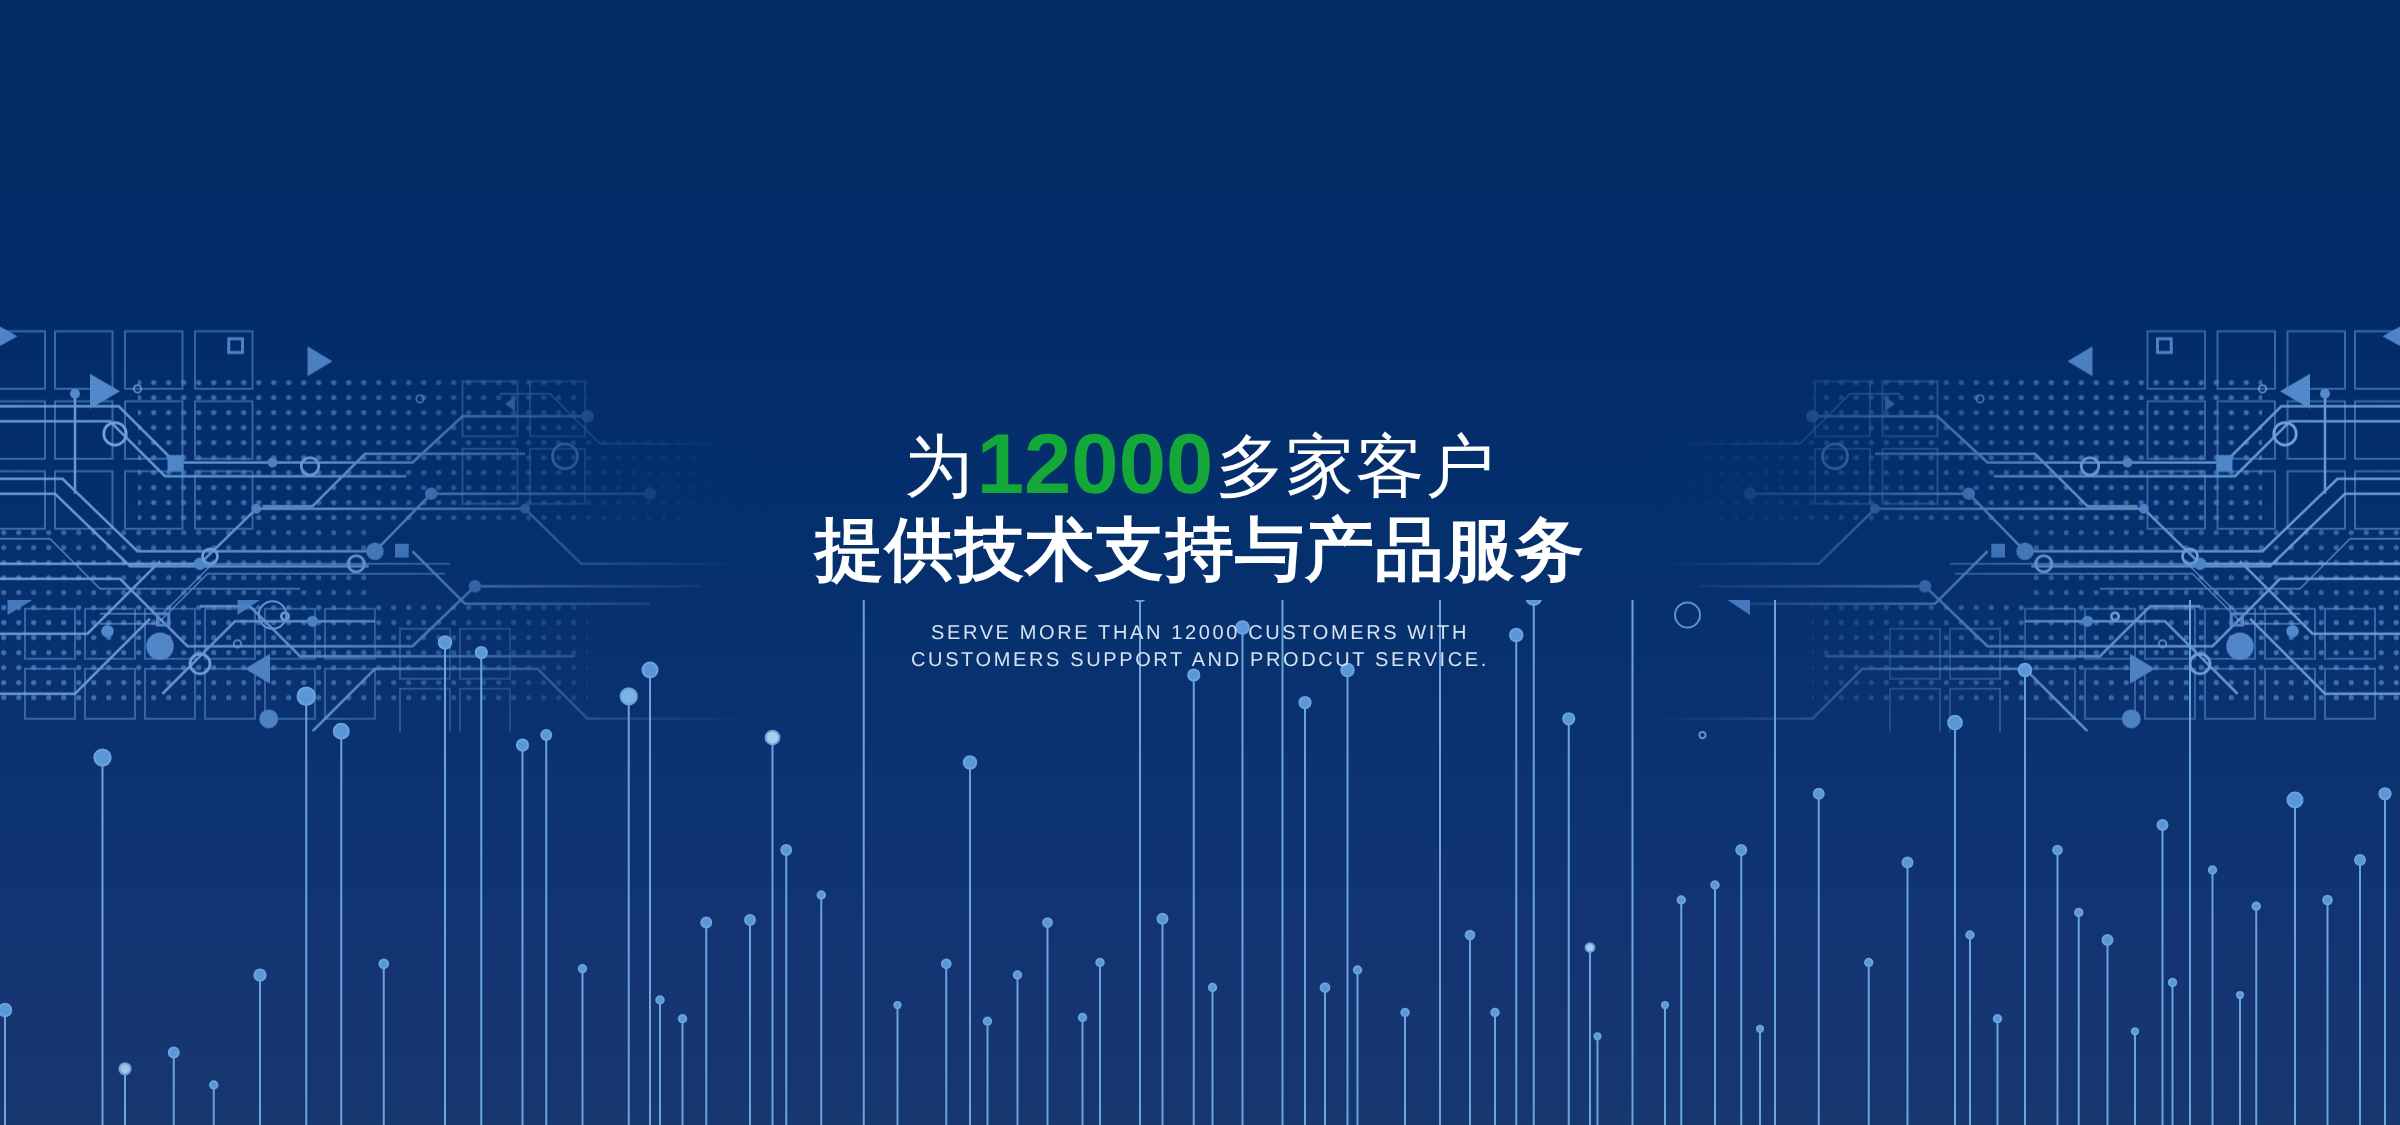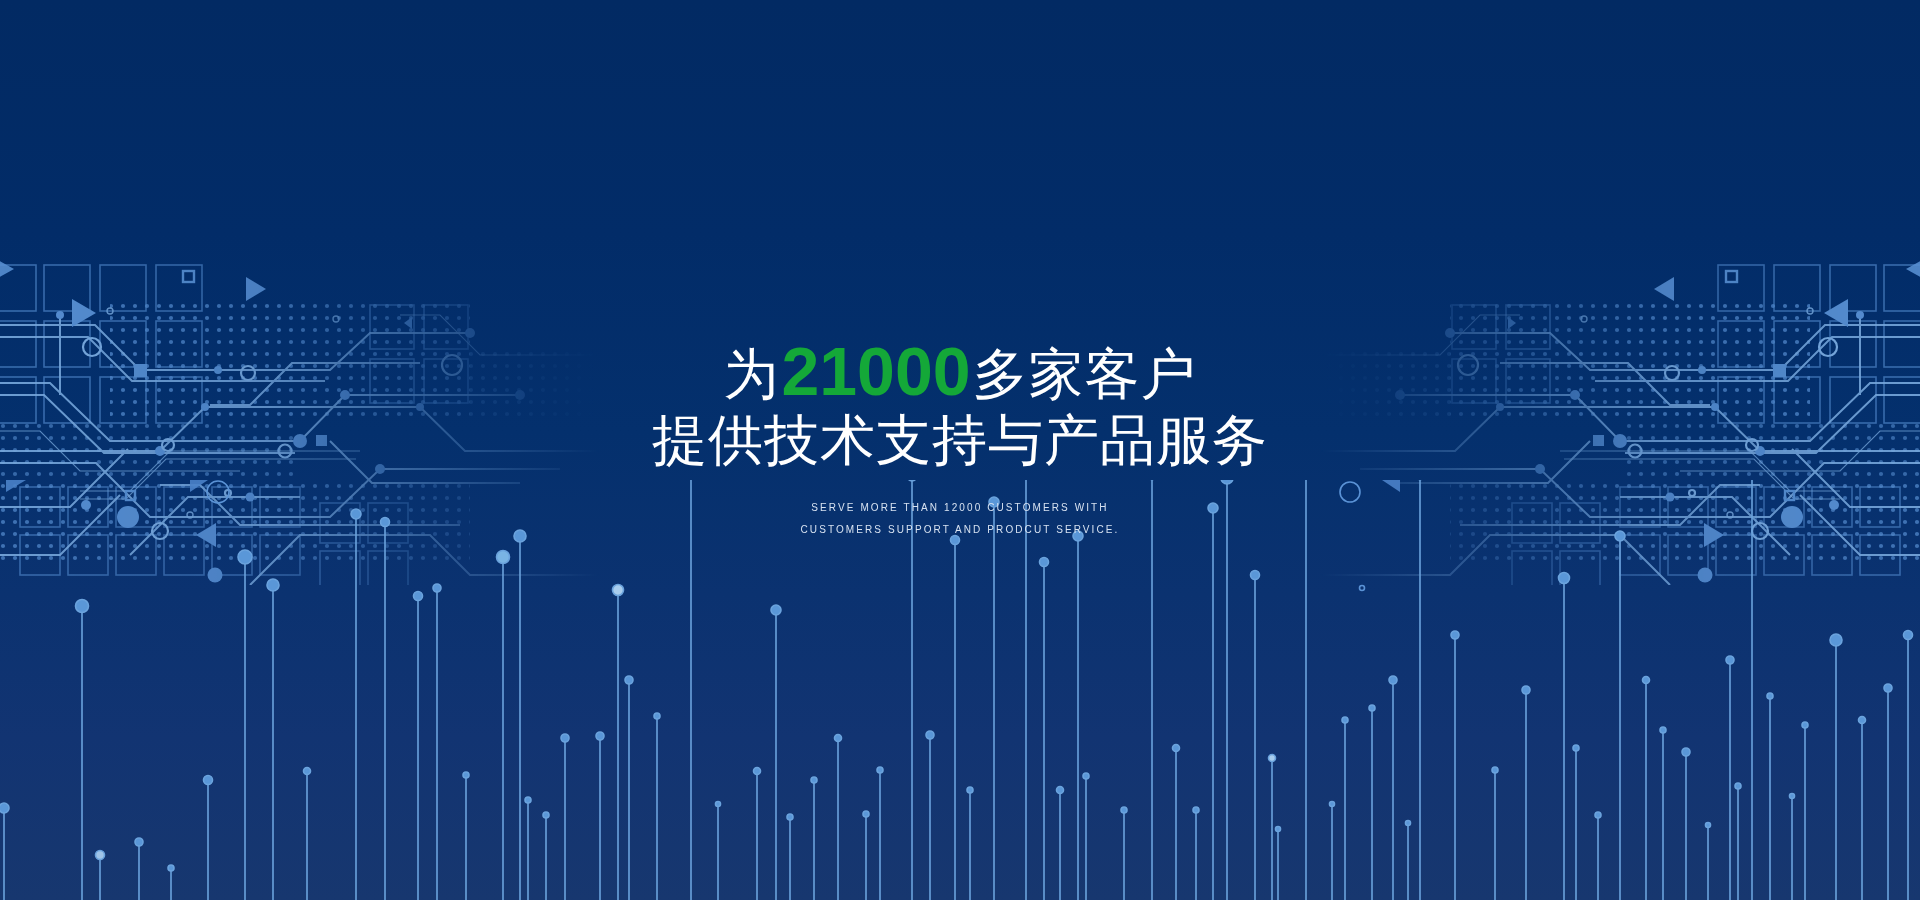--- a/index.html
+++ b/index.html
@@ -65,32 +65,32 @@
   .headline .num {
     font-weight: 700;
     font-size: 68px;
     color: #14a838;
     letter-spacing: 0px;
     vertical-align: -2px;
     padding: 0 2px;
   }
   .headline-2 {
     margin: 4px 0 0 0;
-    font-weight: 400;
+    font-weight: 700;
     font-size: 55px;
     line-height: 62px;
     color: #ffffff;
     letter-spacing: 1px;
     white-space: nowrap;
   }
 
   .subtitle {
     margin: 26px 0 0 0;
     color: #d7e2f1;
-    font-size: 10px;
+    font-size: 16px;
     line-height: 22px;
     letter-spacing: 2.1px;
     font-weight: 400;
   }
   .subtitle span { display: block; }
 </style>
 </head>
 <body>
 
 <div class="banner">
@@ -552,21 +552,21 @@
       <g stroke="#5b93d6" stroke-width="1.6" fill="none">
         <circle cx="102" cy="-8" r="3"></circle>
         <circle cx="218" cy="12" r="11"></circle>
         <circle cx="1350" cy="12" r="10"></circle>
         <circle cx="1362" cy="108" r="2.5"></circle>
       </g>
     </svg>
   </div>
 
   <div class="content">
-    <h1 class="headline"><span>为</span><span class="num">21000</span><span>多家客户</span></h1>
+    <h1 class="headline"><span>为</span><span class="num">12000</span><span>多家客户</span></h1>
 
     <h2 class="headline-2">提供技术支持与产品服务</h2>
 
     <p class="subtitle">
       <span>SERVE MORE THAN 12000 CUSTOMERS WITH</span>
       <span>CUSTOMERS SUPPORT AND PRODCUT SERVICE.</span>
     </p>
   </div>
 
 </div>

